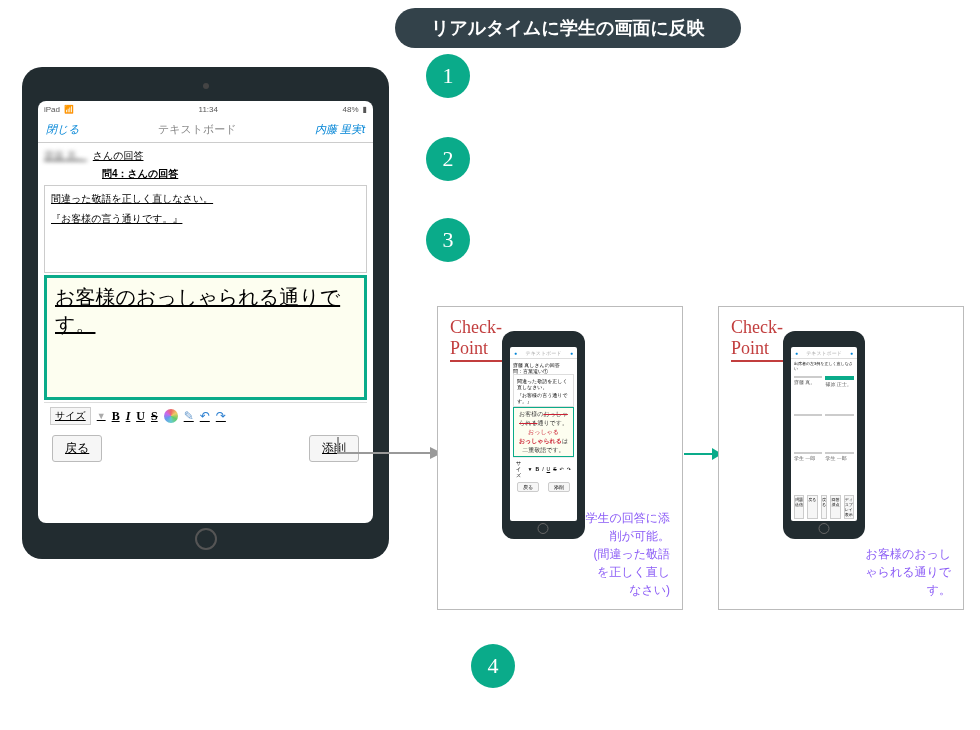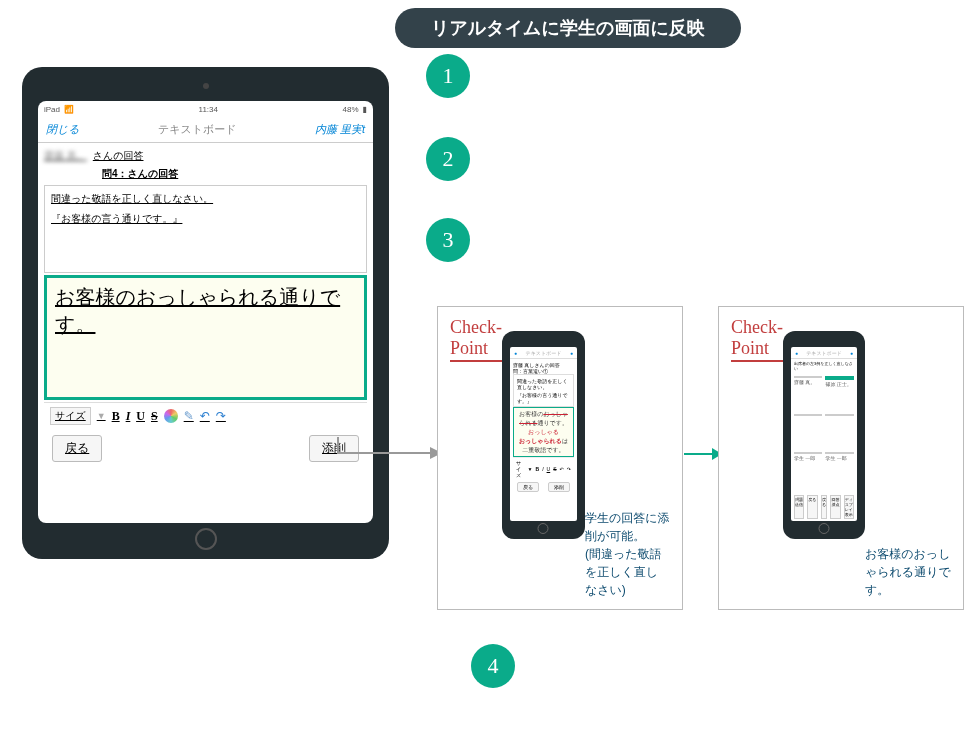--- a/index.html
+++ b/index.html
@@ -104,21 +104,21 @@
 
   .mini-grid { flex:1; display:grid; grid-template-columns:1fr 1fr; grid-template-rows:1fr 1fr 1fr auto; gap:3px; padding:3px; }
   .gcell { border:1px solid #ccc; background:#fff; position:relative; }
   .gcell.sel { border:2px solid #0aab8a; }
   .gcell .fill { position:absolute; inset:2px; background:#d0d0d0; }
   .gcell .cream { position:absolute; inset:2px; background:#fdfef0; }
   .gcap { font-size:5px; color:#555; padding-top:1px; grid-column:auto; }
   .mini-bottom { display:flex; gap:3px; padding:2px 3px; }
   .mini-bottom .mb { flex:1; border:1px solid #ccc; font-size:4px; text-align:center; padding:1px 0; background:#f6f6f6; }
 
-  .cp-desc { font-size:12px; margin-top:auto; line-height:1.5; color:#0c4a6e; }
+  .cp-desc { font-size:12px; margin-top:auto; line-height:1.5; color:#8b5cf6;text-align:right; }
 
   
   .arrow { position:absolute; }
   .arrow svg { overflow:visible; }
 </style>
 </head>
 <body>
 
 <div class="header-tag">リアルタイムに学生の画面に反映</div>
 

